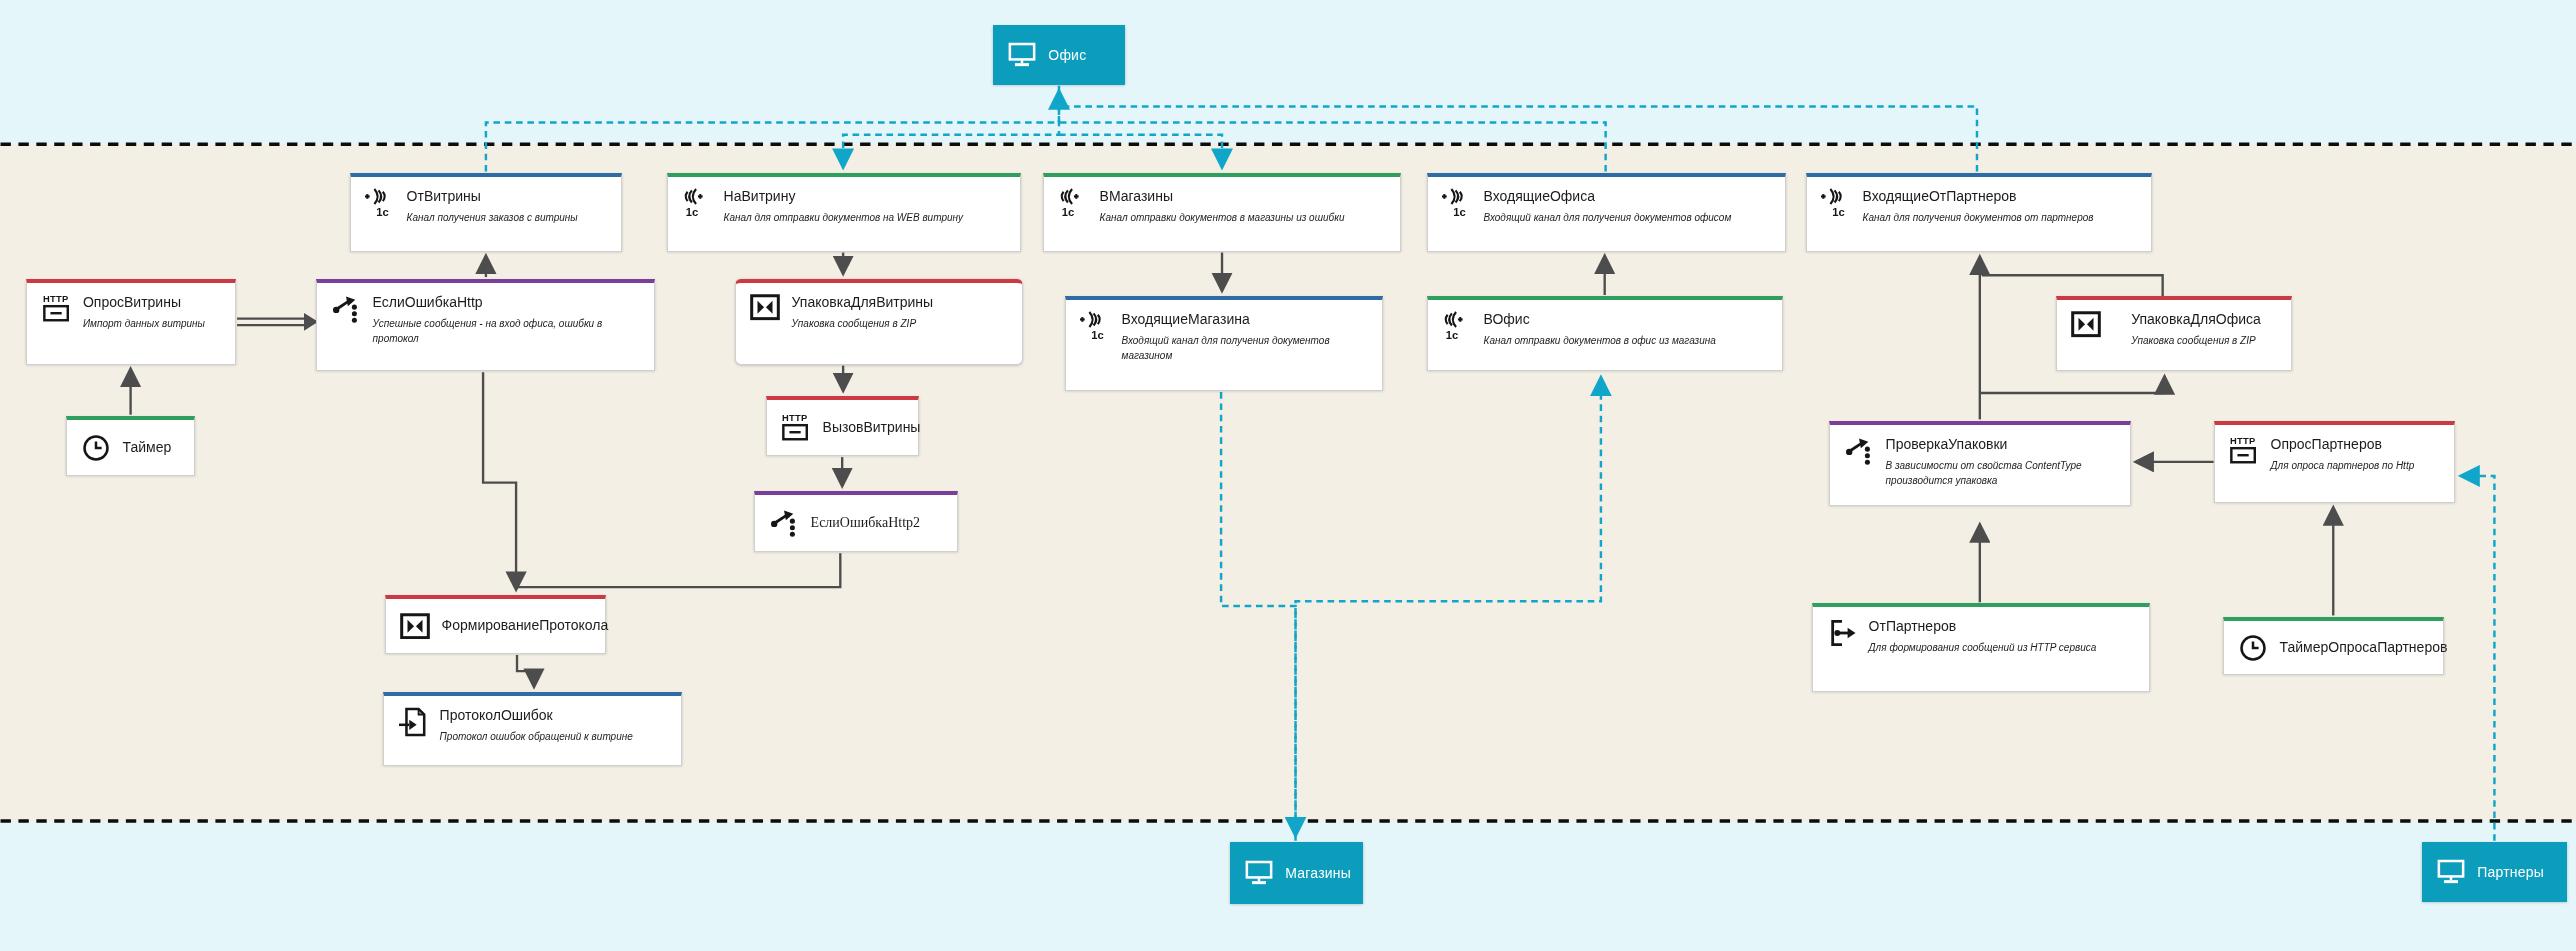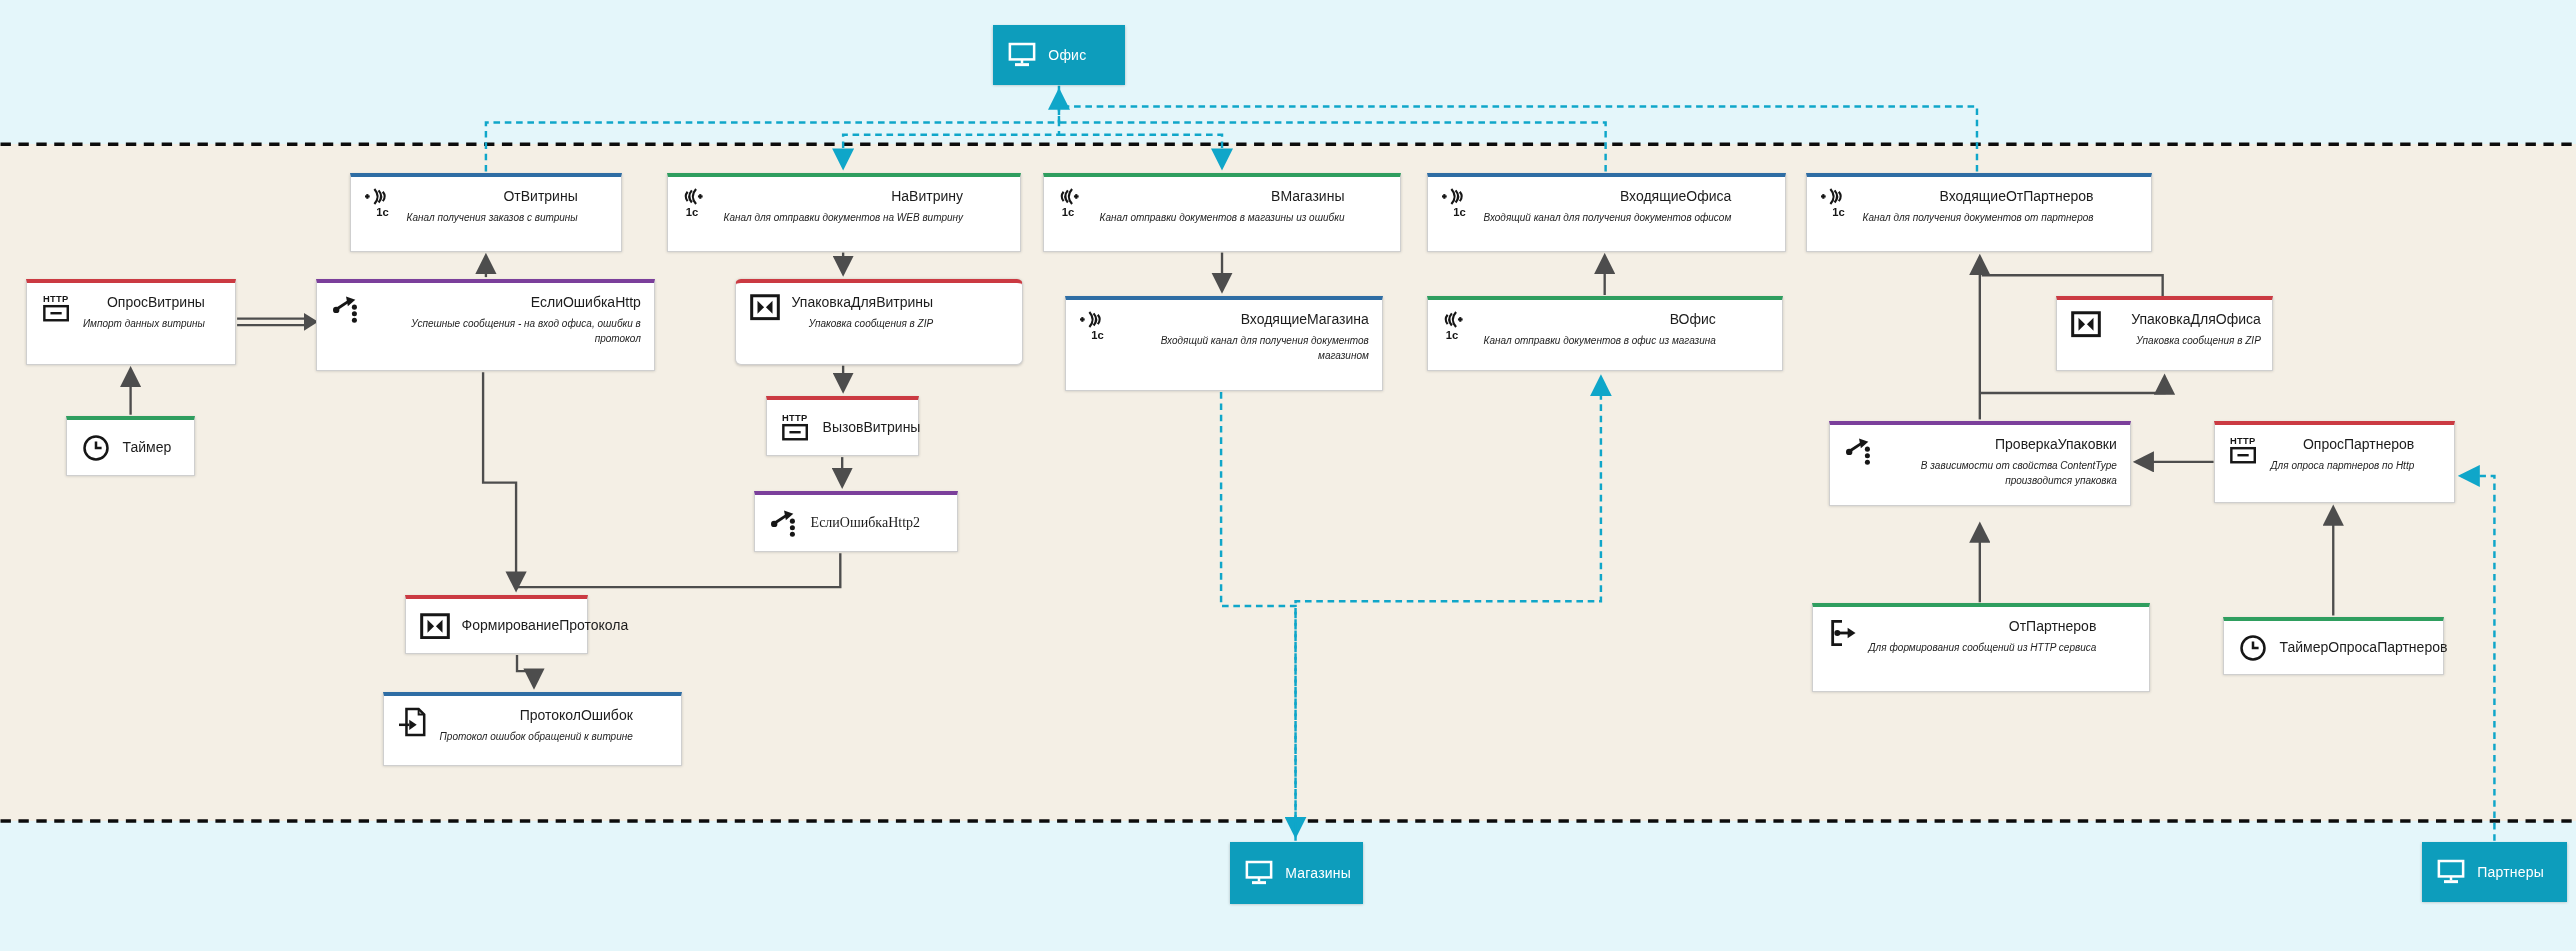--- a/index.html
+++ b/index.html
@@ -1,16 +1,16 @@
 <!DOCTYPE html>
 <html style="font-size:15px"><head>
 <meta charset="utf-8">
 <style>
   html,body{margin:0;padding:0;background:#f4efe5;font-family:"Liberation Sans","DejaVu Sans",sans-serif;}
-  .canvas{position:relative;width:2576px;height:951px;overflow:hidden;text-align:right;}
+  .canvas{position:relative;width:2576px;height:951px;overflow:hidden;}
   .zone{position:absolute;left:0;width:2576px;}
   .zone-top{top:0;height:144px;background:#e4f6fa;}
   .zone-mid{top:144px;height:677px;background:#f4efe5;}
   .zone-bottom{top:821px;height:130px;background:#e4f6fa;}
   svg.links{position:absolute;left:0;top:0;pointer-events:none;}
   .node{position:absolute;box-sizing:border-box;background:#fff;border:0.9px solid #cfcfcf;border-top:4.7px solid #888;
         box-shadow:0 0.9px 2.8px rgba(0,0,0,0.18);display:flex;gap:10.4px;padding:11.3px 13.2px;align-items:flex-start;}
   .node.no-desc{align-items:center;}
   .accent-blue{border-top-color:#2e6da4;}
   .accent-green{border-top-color:#2f9e5f;}
@@ -271,21 +271,21 @@
               <line x1="19.5" y1="6.5" x2="19.5" y2="11.5"></line>
             </g>
             <text x="4" y="30" font-size="12" font-weight="bold" fill="#161616">1с</text>
           </svg>
         </span>
         <div class="ntext">
           <div class="ntitle">ВОфис</div>
           <div class="ndesc">Канал отправки документов в офис из магазина</div>
         </div>
       </div>
-      <div class="node accent-red" style="left: 2056px; top: 296px; width: 217px; height: 75px; gap: 29px;">
+      <div class="node accent-red" style="left: 2056px; top: 296px; width: 236px; height: 75px; gap: 29px;">
         <span class="nicon">
           <svg width="30" height="26.4" viewBox="0 0 32 28">
             <rect x="1.8" y="1.8" width="28.4" height="24.4" fill="none" stroke="#161616" stroke-width="3.2"></rect>
             <path d="M8 7 L15 14 L8 21 Z" fill="#161616"></path>
             <path d="M24 7 L17 14 L24 21 Z" fill="#161616"></path>
           </svg>
         </span>
         <div class="ntext">
           <div class="ntitle">УпаковкаДляОфиса</div>
           <div class="ndesc">Упаковка сообщения в ZIP</div>
@@ -351,21 +351,21 @@
             <text x="2" y="9" font-size="10" font-weight="bold" fill="#161616" letter-spacing="0.3">HTTP</text>
             <rect x="3.5" y="13" width="25" height="15" fill="none" stroke="#161616" stroke-width="2.6"></rect>
             <line x1="10" y1="20.5" x2="22" y2="20.5" stroke="#161616" stroke-width="2.6"></line>
           </svg>
         </span>
         <div class="ntext">
           <div class="ntitle">ОпросПартнеров</div>
           <div class="ndesc">Для опроса партнеров по Http</div>
         </div>
       </div>
-      <div class="node accent-red no-desc" style="left: 405px; top: 595px; width: 183px; height: 59px;">
+      <div class="node accent-red no-desc" style="left: 385px; top: 595px; width: 221px; height: 59px;">
         <span class="nicon">
           <svg width="30" height="26.4" viewBox="0 0 32 28">
             <rect x="1.8" y="1.8" width="28.4" height="24.4" fill="none" stroke="#161616" stroke-width="3.2"></rect>
             <path d="M8 7 L15 14 L8 21 Z" fill="#161616"></path>
             <path d="M24 7 L17 14 L24 21 Z" fill="#161616"></path>
           </svg>
         </span>
         <div class="ntext">
           <div class="ntitle">ФормированиеПротокола</div>
         </div>

